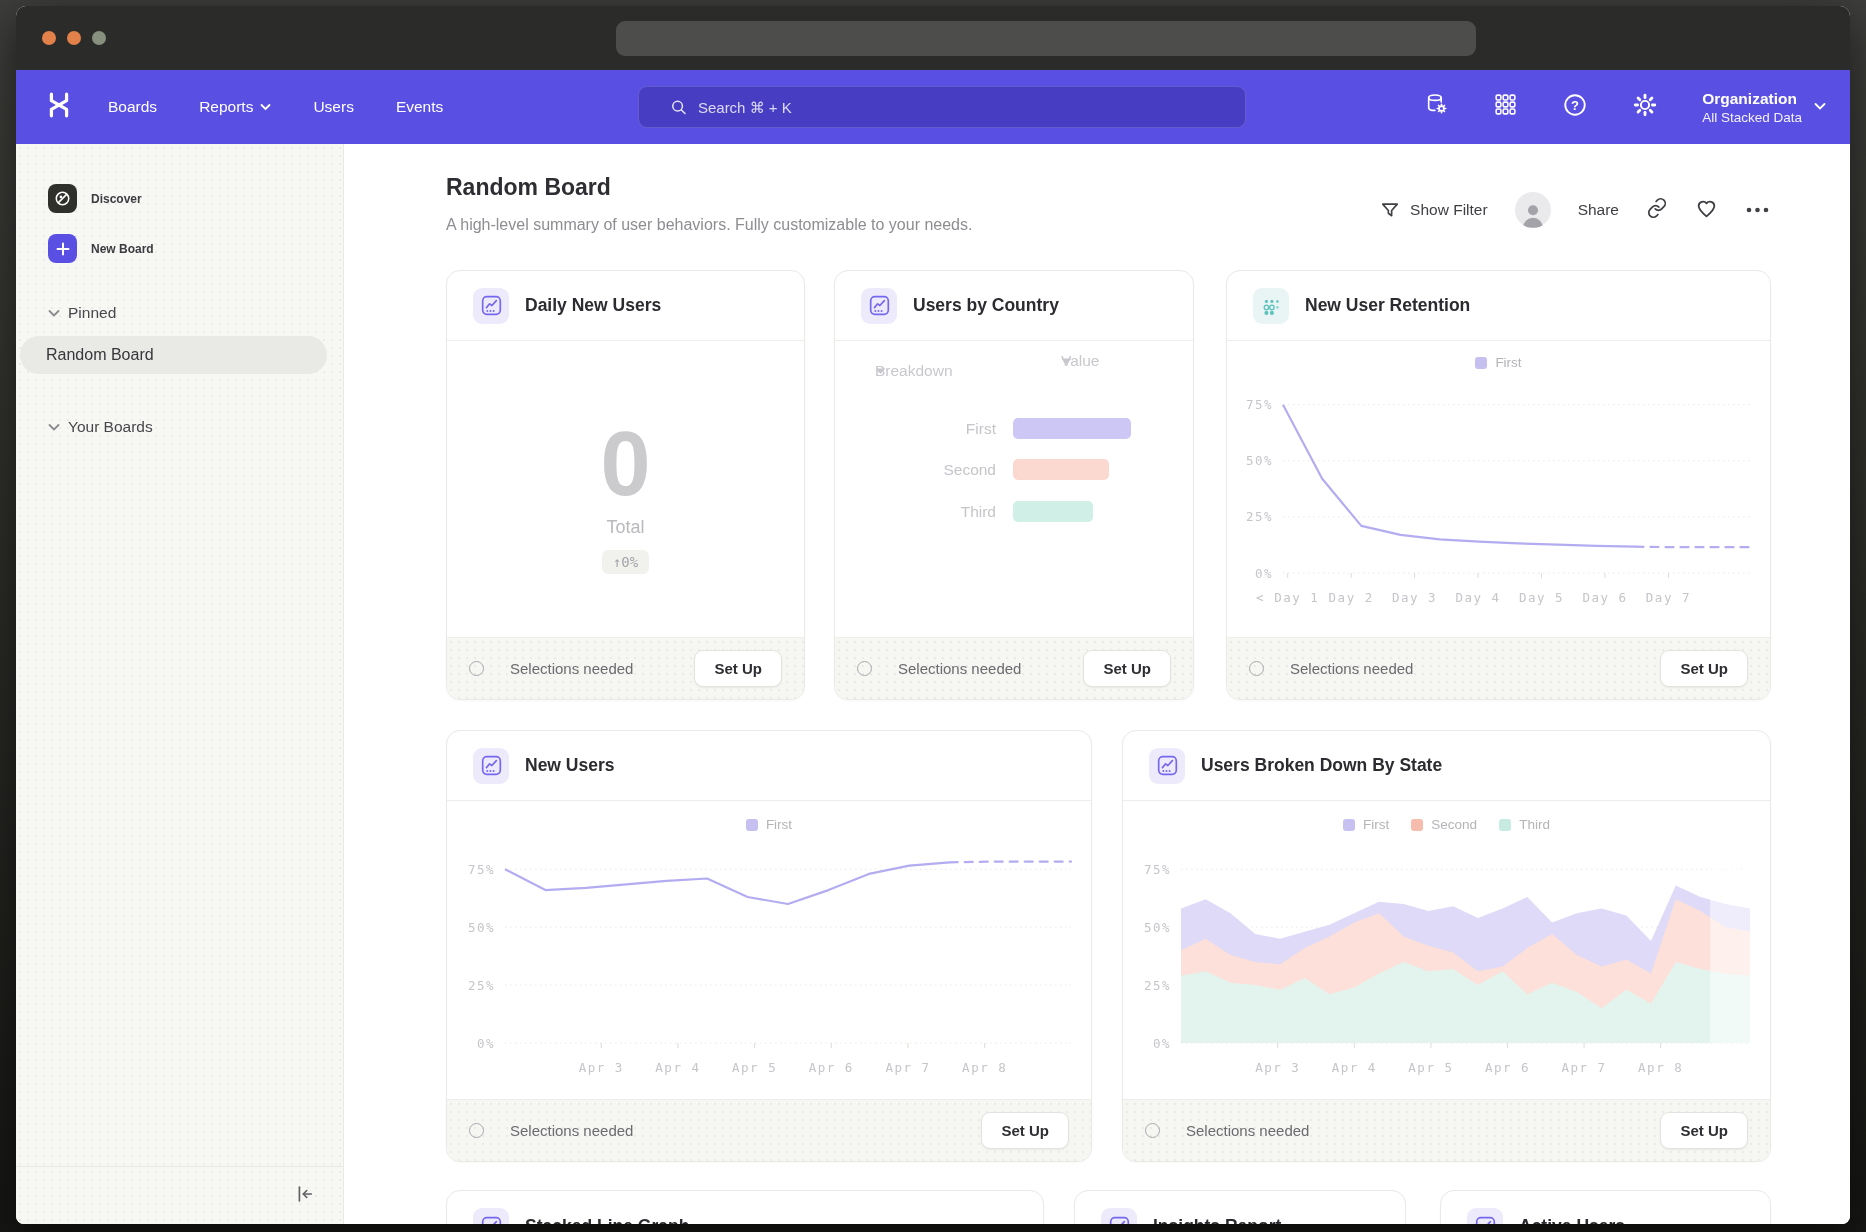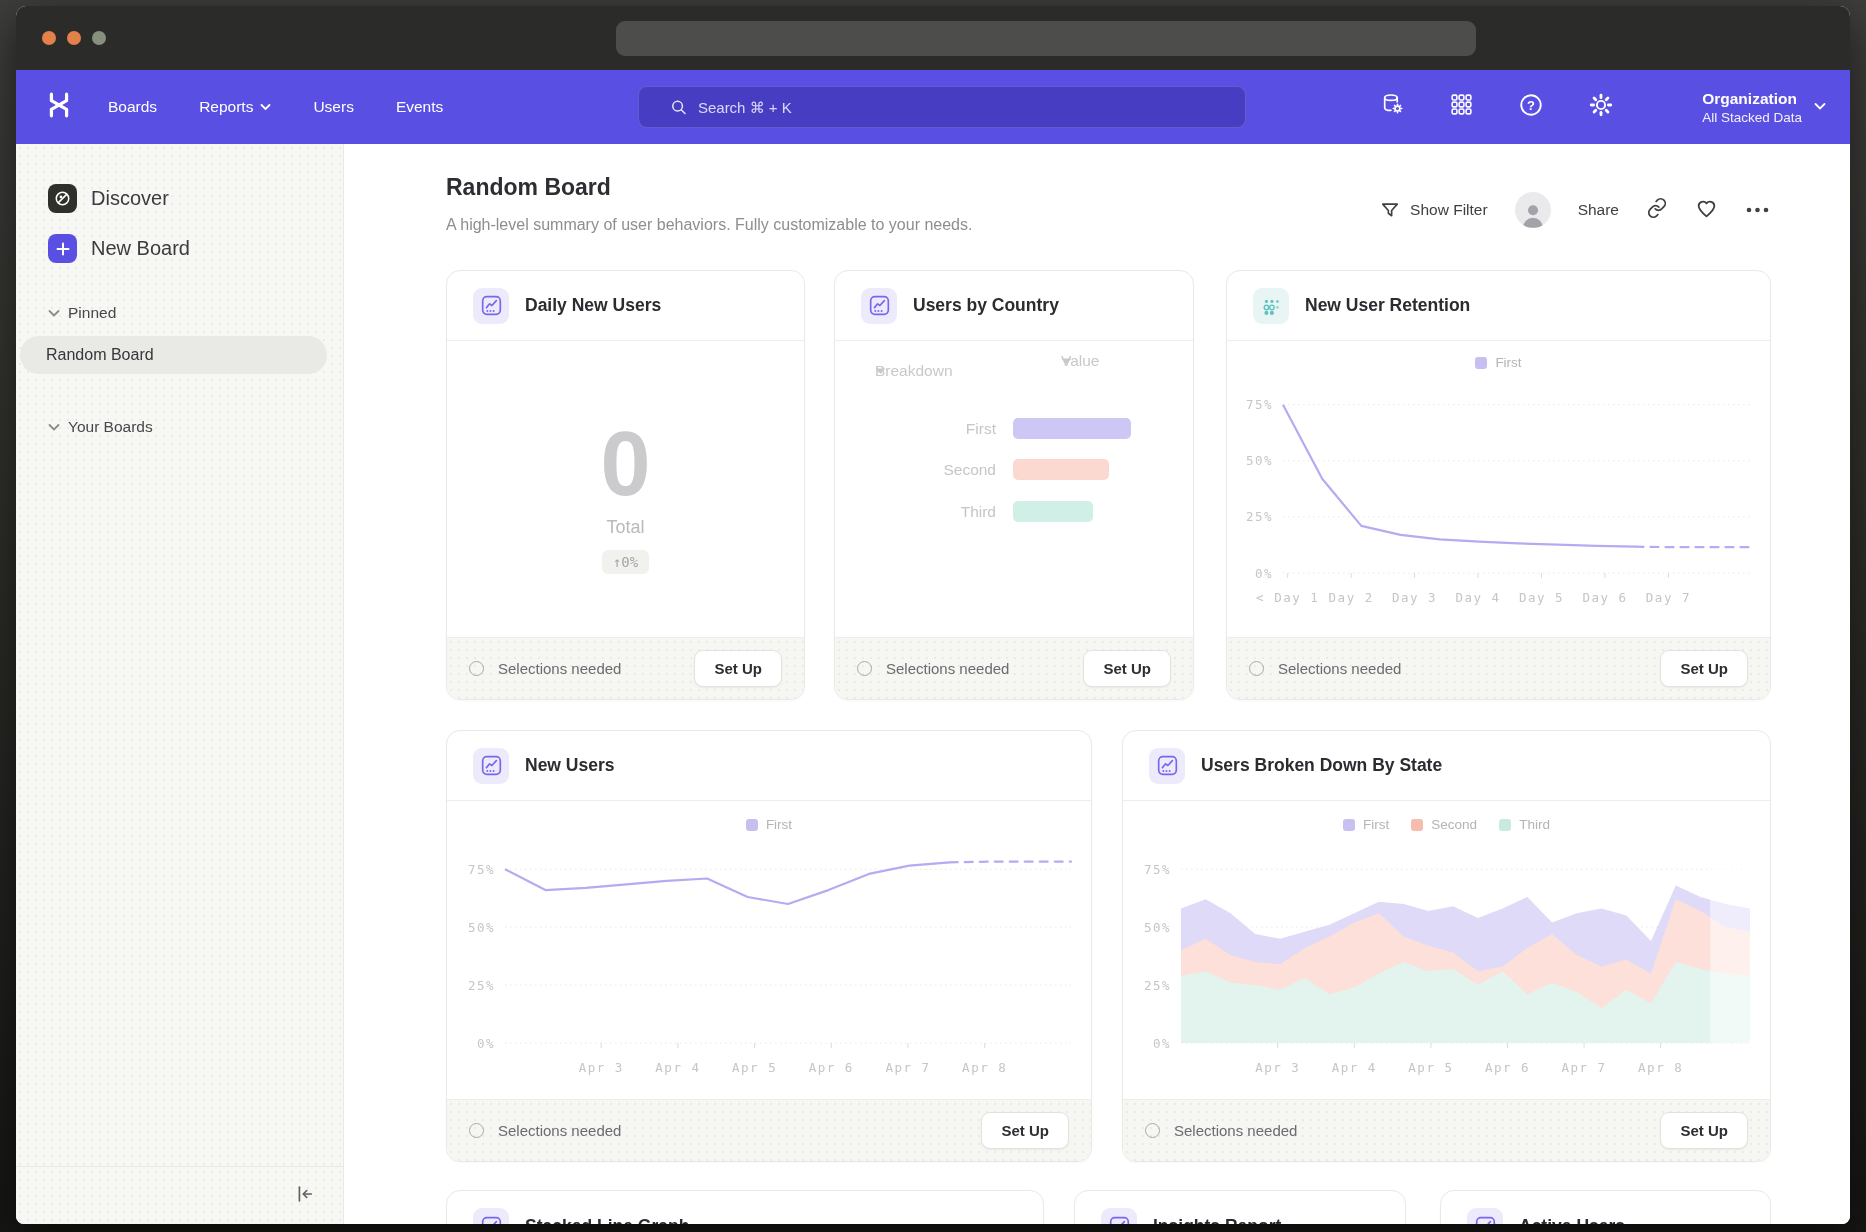--- a/index.html
+++ b/index.html
@@ -21,31 +21,31 @@
   .logo { position:absolute; left:30px; top:22px; }
   .nav-items { position:absolute; left:92px; display:flex; gap:42px; align-items:center; }
   .nav-item { color:#fff; font-size:15.5px; font-weight:500; display:flex; align-items:center; gap:7px; cursor:default; }
   .searchbar { position:absolute; left:622px; top:16px; width:608px; height:42px; border-radius:9px;
                background:rgba(23,14,110,.28); border:1px solid rgba(255,255,255,.16);
                display:flex; align-items:center; padding:0 30px; gap:10px; }
   .searchbar input { background:transparent; border:none; outline:none; color:#fff; font-size:15px; width:100%;
                      font-family:"Liberation Sans",sans-serif; }
   .searchbar input::placeholder { color:rgba(255,255,255,.8); }
   .nav-right { position:absolute; right:24px; display:flex; align-items:center; gap:44px; }
-  .org { text-align:left; color:#fff; display:flex; align-items:center; gap:12px;margin-left:44px; }
+  .org { text-align:left; color:#fff; display:flex; align-items:center; gap:12px; }
   .org-name { font-size:15.5px; font-weight:700; line-height:1.3; }
   .org-scope { font-size:13.5px; color:rgba(255,255,255,.92); }
 
   
   .app-body { display:flex; height:1080px; }
   .dots { background-image:radial-gradient(circle, rgba(60,60,50,.07) 1px, transparent 1.15px); background-size:8px 8px; }
   .sidebar { width:328px; background-color:#f7f7f4; border-right:1px solid #e9e9e6; position:relative; flex:none; }
   .side-row { position:absolute; left:32px; display:flex; align-items:center; gap:14px; }
   .side-icon { width:29px; height:29px; border-radius:8px; display:flex; align-items:center; justify-content:center; }
-  .side-label { font-size:20px; color:#3b3b40; font-weight:400; }
+  .side-label { font-size:12px; color:#3b3b40; font-weight:700; }
   .side-section { position:absolute; left:32px; display:flex; align-items:center; gap:8px; font-size:15.5px; color:#47474c; font-weight:500; }
   .side-selected { position:absolute; left:4px; right:16px; height:38px; background:#e9e9e5; border-radius:999px;
                    display:flex; align-items:center; padding-left:26px; font-size:16px; color:#36363b; }
   .side-footer { position:absolute; bottom:0; left:0; right:0; height:58px; border-top:1px solid #e8e8e4;
                  display:flex; align-items:center; justify-content:flex-end; padding-right:28px; }
 
   .main { position:relative; flex:1; background:#fff; overflow:hidden; }
   .page-title { position:absolute; left:102px; top:30px; font-size:23px; font-weight:700; color:#2d2d32; }
   .page-subtitle { position:absolute; left:102px; top:72px; font-size:16px; color:#8d8d92; }
   .page-actions { position:absolute; top:48px; right:80px; display:flex; align-items:center; gap:27px; }
@@ -56,21 +56,21 @@
   .card { position:absolute; background:#fff; border:1px solid #e9e9e6; border-radius:14px;
           display:flex; flex-direction:column; overflow:hidden; box-shadow:0 1px 2px rgba(20,20,20,.03); }
   .card-header { height:70px; flex:none; display:flex; align-items:center; gap:16px; padding:0 26px; border-bottom:1px solid #ededea; }
   .card-icon { width:36px; height:36px; border-radius:9px; background:#edeafb; flex:none;
                display:flex; align-items:center; justify-content:center; }
   .card-icon.teal { background:#e8f5f4; }
   .card-title { font-size:17.5px; font-weight:700; color:#2b2b30; }
   .card-body { flex:1; position:relative; }
   .card-footer { height:62px; flex:none; border-top:1px solid #ededea; background-color:#f6f6f3;
                  display:flex; align-items:center; justify-content:space-between; padding:0 22px; }
-  .status { display:flex; align-items:center; gap:14px; font-size:15px; color:#6b6b70; }
+  .status { display:flex; align-items:center; gap:26px; font-size:15px; color:#6b6b70; }
   .radio { width:15px; height:15px; border:1.5px solid #a9a9ae; border-radius:50%; }
   .setup-btn { background:#fff; border:1px solid #e2e2df; border-radius:9px; padding:9px 19px;
                font-size:15px; font-weight:700; color:#2e2e33; box-shadow:0 1px 2px rgba(0,0,0,.06);
                font-family:"Liberation Sans",sans-serif; cursor:pointer; }
 
   
   .metric-wrap { position:absolute; inset:0; display:flex; flex-direction:column; align-items:center; justify-content:center; padding-top:14px; }
   .big-zero { font-size:90px; font-weight:600; color:#cbcbce; line-height:1; }
   .metric-label { margin-top:8px; font-size:18px; color:#b9b9be; }
   .metric-delta { margin-top:12px; font-family:"DejaVu Sans Mono",monospace; font-size:14px; color:#a3a3a8;

